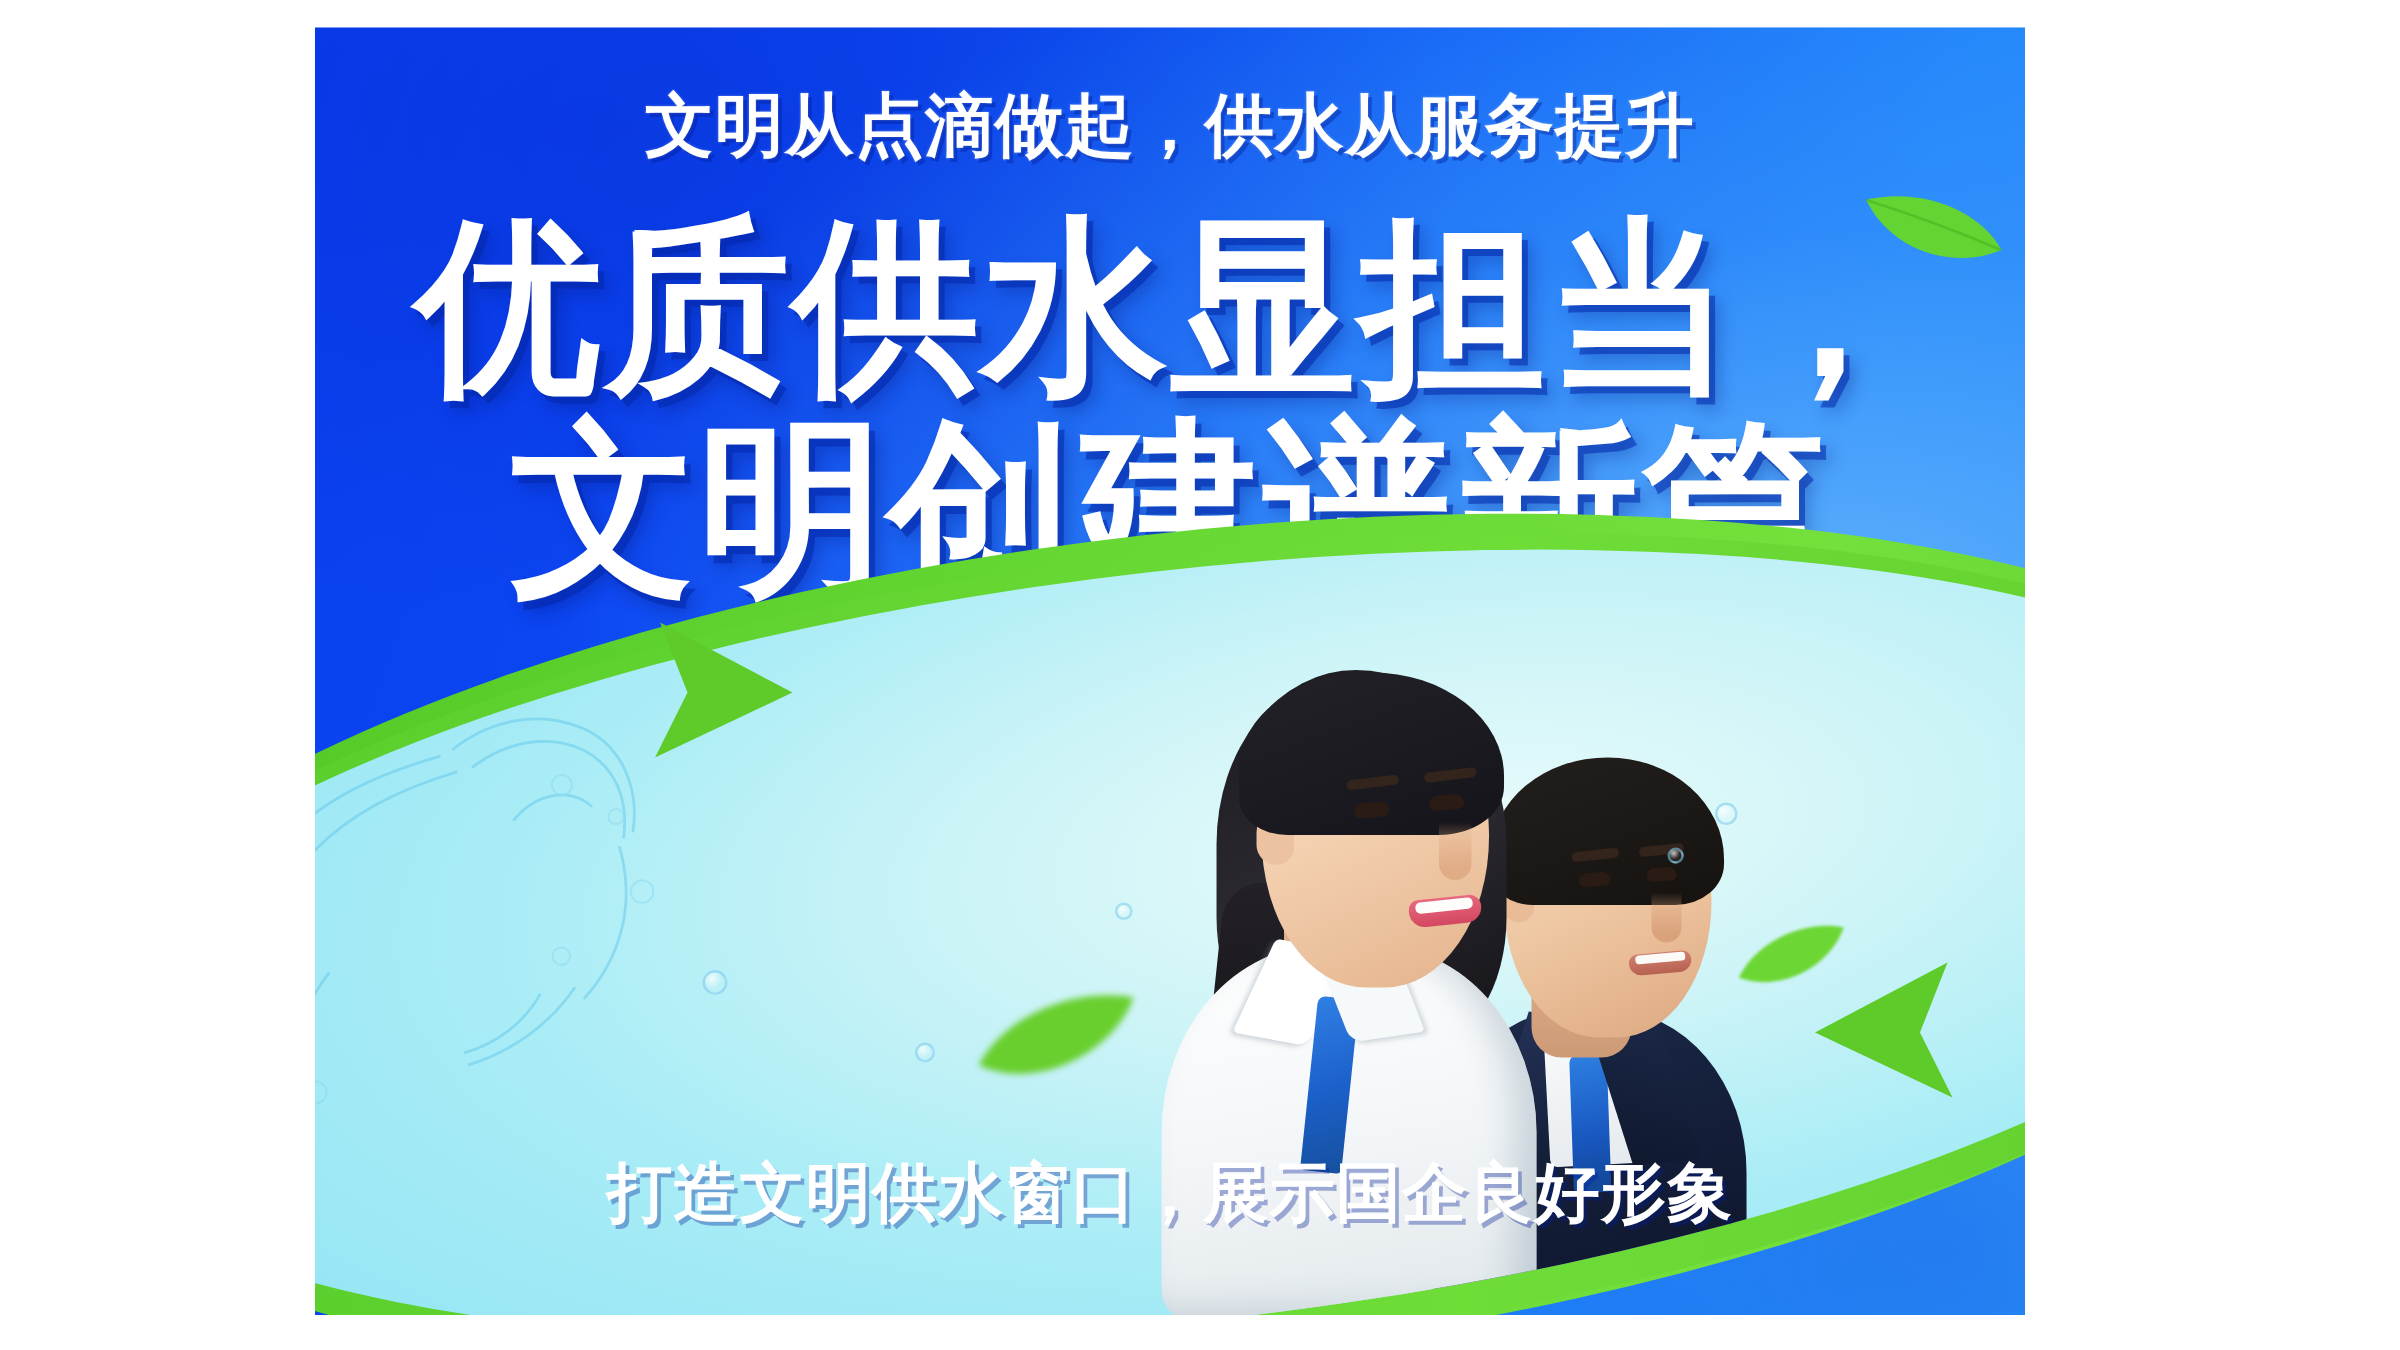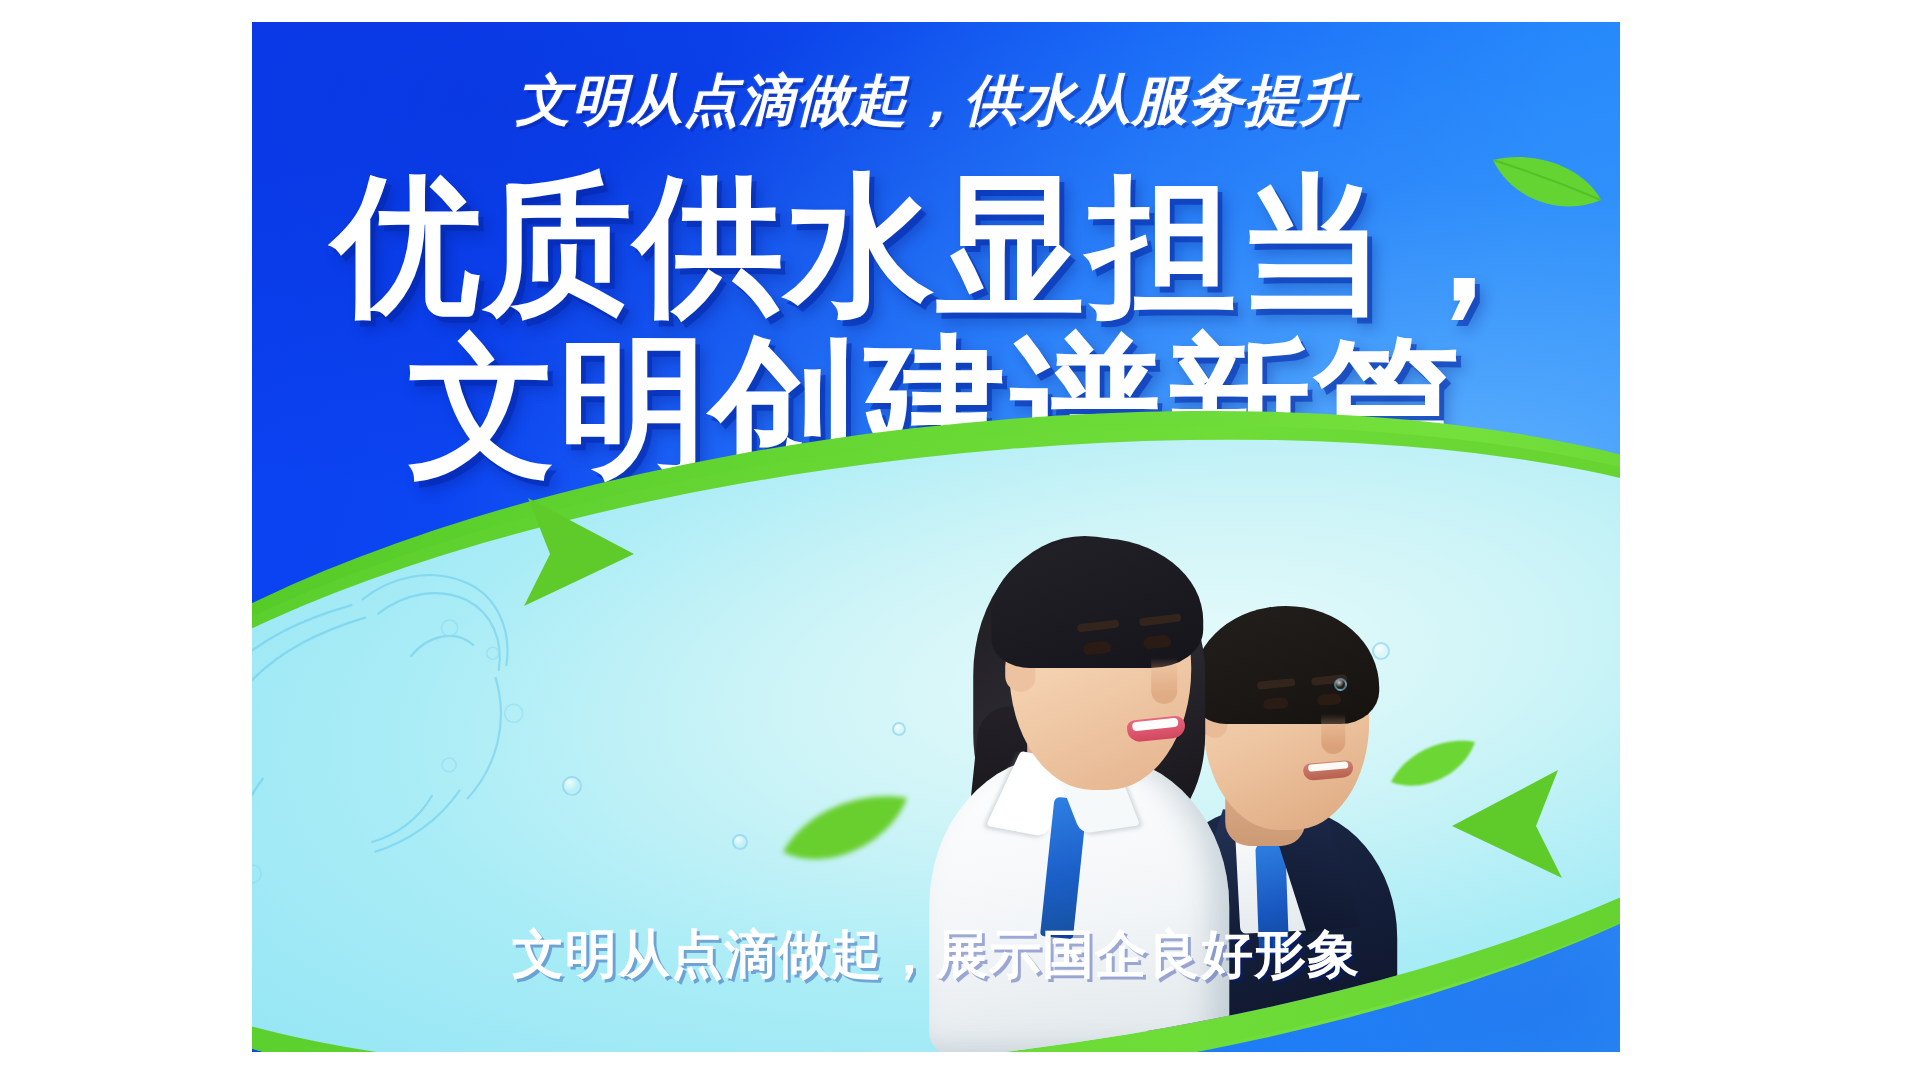--- a/index.html
+++ b/index.html
@@ -49,21 +49,20 @@
     top: 48px;
     width: 1368px;
     text-align: center;
     color: #ffffff;
     font-size: 55px;
     font-weight: 700;
     letter-spacing: 1px;
     line-height: 1.1;
     text-shadow: 3px 3px 0 rgba(0,28,150,0.40), 0 0 2px rgba(255,255,255,0.4);
     white-space: nowrap;
-    font-style: italic;
   }
 
   .headline {
     position: absolute;
     left: 0;
     width: 1368px;
     text-align: center;
     color: #ffffff;
     font-weight: 800;
     font-size: 152px;
@@ -508,16 +507,16 @@
     <svg class="leaf leaf-right" width="92" height="58" viewBox="0 0 92 58">
       <path d="M4 46 C 20 14, 60 0, 88 6 C 76 40, 34 58, 4 46 Z" fill="#6cd734"></path>
     </svg>
 
     <div class="subtitle-top">文明从点滴做起，供水从服务提升</div>
 
     <div class="headline line1">优质供水显担当，</div>
 
     <div class="headline line2">文明创建谱新篇</div>
 
-    <div class="bottom-caption">文明从点滴做起，展示国企良好形象</div>
+    <div class="bottom-caption">打造文明供水窗口，展示国企良好形象</div>
 
   </div>
 </div>
 
 </body></html>

